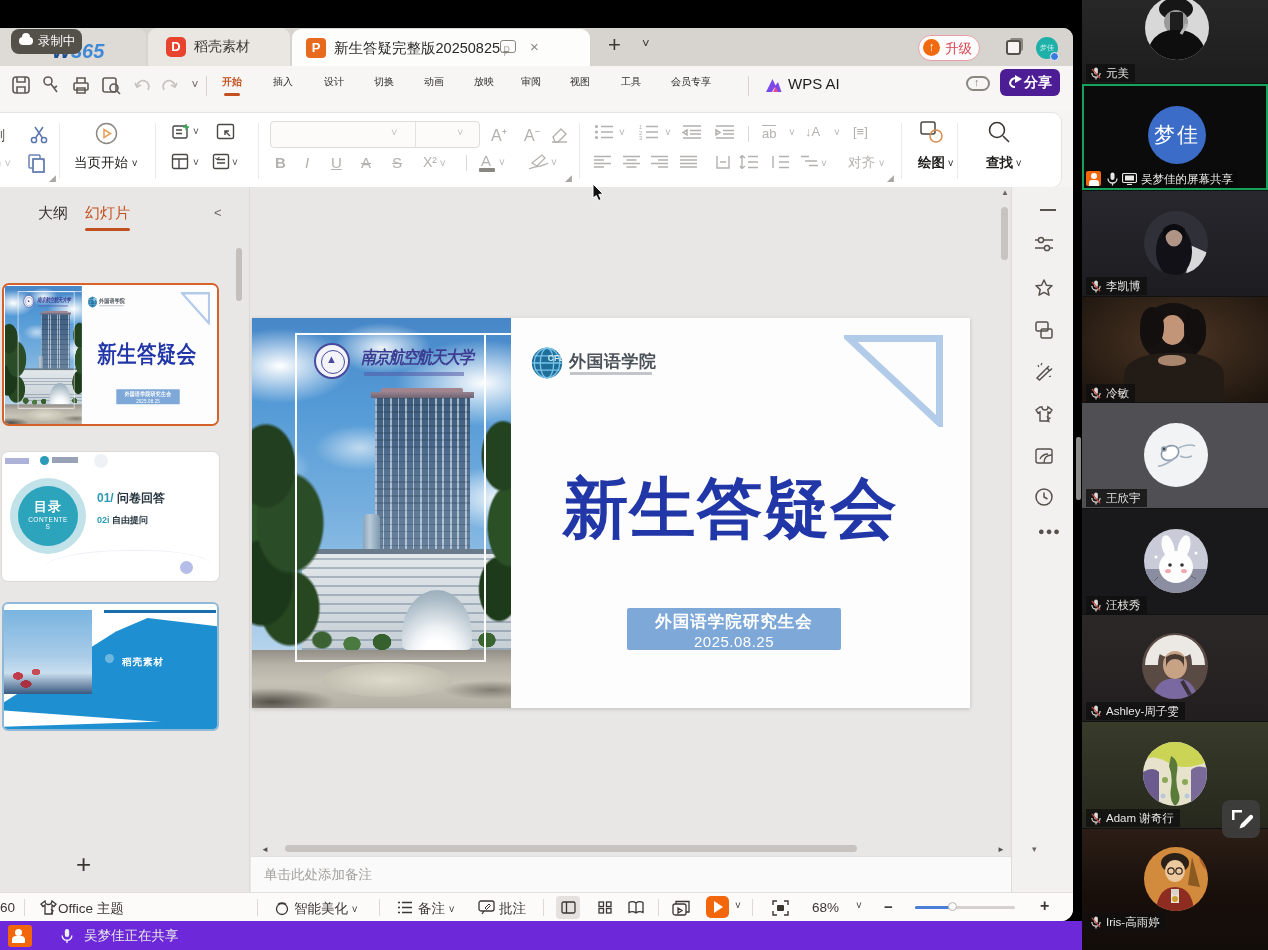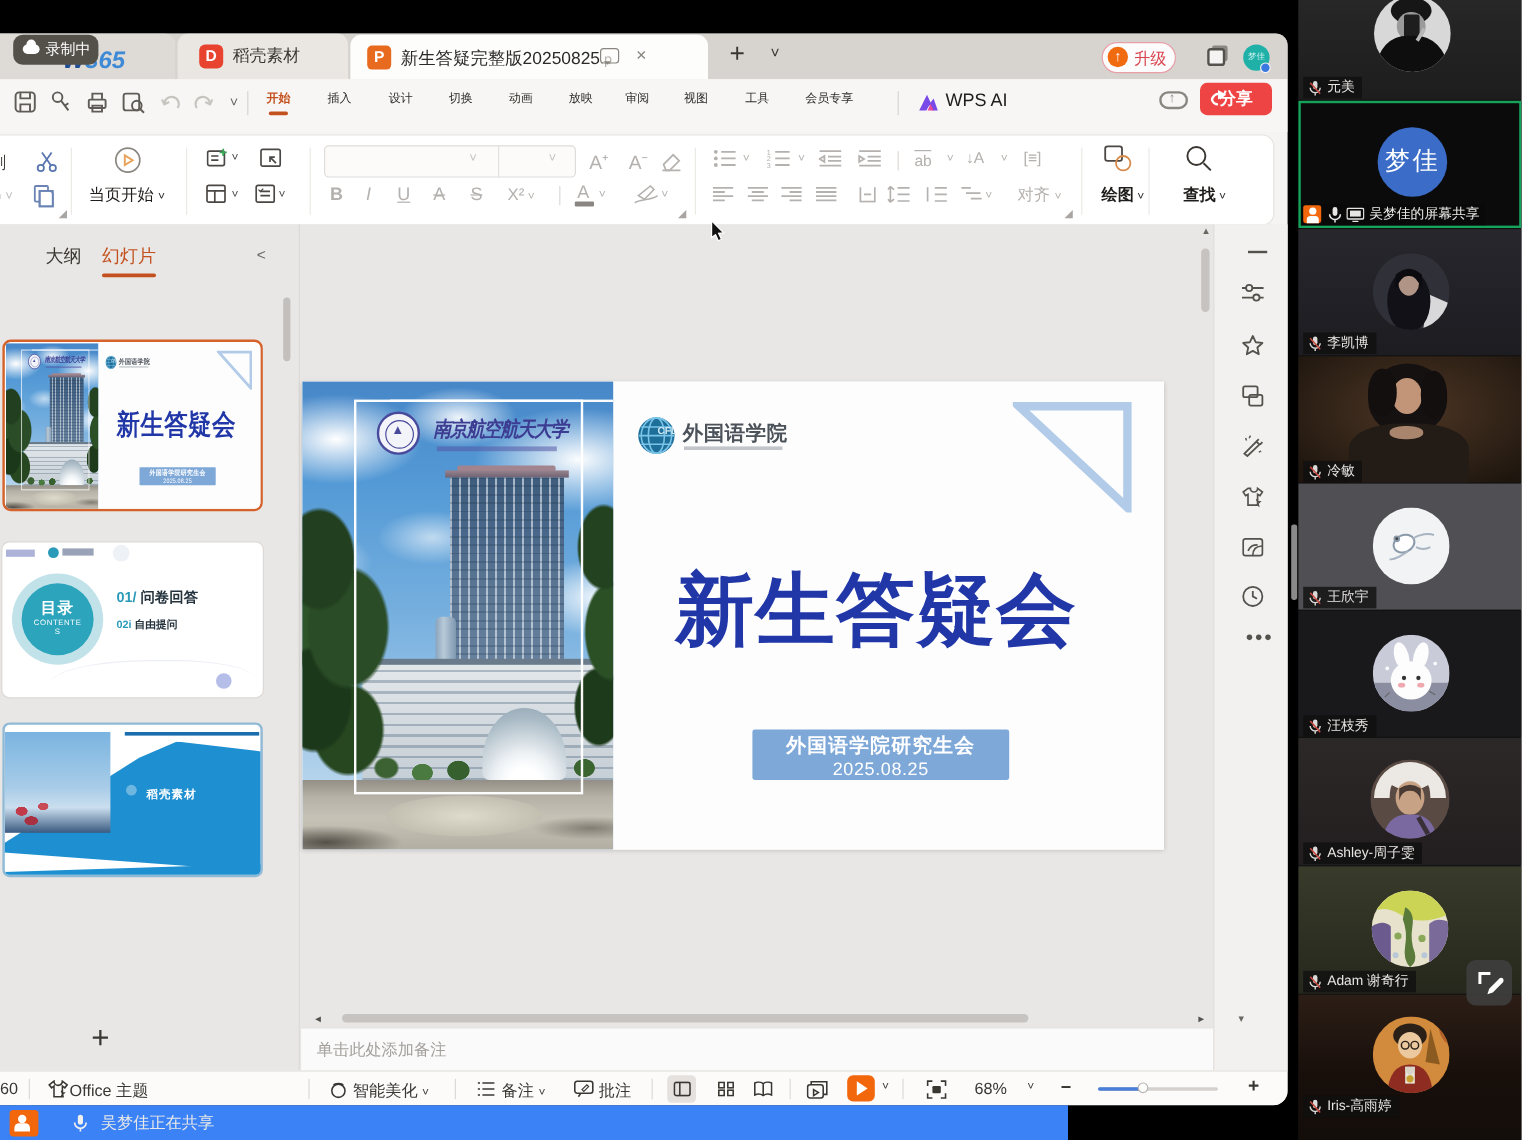--- a/index.html
+++ b/index.html
@@ -33,21 +33,21 @@
 .menu-item{position:absolute;top:9px;font-size:10px;color:#2e2c29;}
 .menu-item.act{color:#c3511f;font-weight:bold;}
 .menu-item.act:after{content:"";position:absolute;left:2px;right:2px;bottom:-7px;height:3px;background:#c3511f;border-radius:2px;}
 .msep{position:absolute;top:10px;width:1px;height:20px;background:#d8d4d0;}
 
 .upg{position:absolute;left:918px;top:7px;width:62px;height:26px;border:1.5px solid #e8a0a8;border-radius:13px;background:#fdfcfc;}
 .upg .uc{position:absolute;left:4px;top:3px;width:17px;height:17px;background:#f06a10;border-radius:50%;color:#fff;font-size:12px;text-align:center;line-height:17px;font-weight:bold;}
 .upg .ut{position:absolute;left:26px;top:4px;font-size:13.5px;color:#d8434e;}
 .winicon{position:absolute;left:1006px;top:12px;width:15px;height:15px;border:2px solid #55524e;border-radius:3px;background:#f6f4f2;box-shadow:3px -3px 0 -1px #8a8680;}
 .avatop{position:absolute;left:1036px;top:9px;width:22px;height:22px;background:#1fb0a8;border-radius:50%;color:#c8f0ee;font-size:7px;text-align:center;line-height:22px;}
-.share-btn{position:absolute;left:1000px;top:41px;width:60px;height:27px;background:#ef4444;border-radius:6px;color:#fff;font-size:14px;font-weight:bold;line-height:27px;}
+.share-btn{position:absolute;left:1000px;top:41px;width:60px;height:27px;background:#4c1d95;border-radius:6px;color:#fff;font-size:14px;font-weight:bold;text-align:center;line-height:27px;}
 .cloudup{position:absolute;left:966px;top:48px;width:24px;height:15px;border:2px solid #8a8680;border-radius:8px;}
 .cloudup:after{content:"↑";position:absolute;left:6px;top:-2px;font-size:11px;color:#8a8680;font-weight:bold;}
 
 #toolbar{position:absolute;left:-10px;top:84px;width:1072px;height:76px;background:#fff;border:1px solid #e6e3e0;border-radius:10px;}
 .tsep{position:absolute;top:10px;width:1px;height:56px;background:#eceae7;}
 .tt{position:absolute;font-size:13px;color:#3a3733;white-space:nowrap;}
 .tico{position:absolute;color:#55524e;}
 
 #body{position:absolute;left:0;top:159px;width:100%;height:705px;background:#e9e7e5;}
 
@@ -124,21 +124,21 @@
 .bluebox .l2{font-size:15px;margin-top:0px;letter-spacing:.5px;}
 
 #hscroll{position:absolute;left:251px;top:814px;width:760px;height:14px;z-index:5;}
 #hscroll .thumb{position:absolute;left:34px;top:3px;width:572px;height:7px;background:#c6c3c0;border-radius:4px;}
 #notes{position:absolute;left:251px;top:828px;width:760px;height:36px;z-index:5;background:#fbfafa;border-top:1px solid #e2dfdc;}
 #notes span{position:absolute;left:13px;top:9px;font-size:13.5px;color:#a3a09c;}
 #status{position:absolute;left:0;top:864px;width:1073px;height:29px;z-index:6;background:#fcfbfa;border-top:1px solid #e2dfdc;}
 .st{position:absolute;top:7px;font-size:13.5px;color:#3a3733;}
 .ssep{position:absolute;top:6px;width:1px;height:17px;background:#dcd9d6;}
 
-#sharebar{position:absolute;left:0;top:921px;width:890px;height:29px;background:#3b82f6;text-decoration:underline;}
+#sharebar{position:absolute;left:0;top:921px;width:1082px;height:29px;background:#6d28d9;text-decoration:underline;}
 #sharebar .pic{position:absolute;left:8px;top:4px;width:24px;height:22px;background:#f2670c;border-radius:3px;}
 #sharebar .t{position:absolute;left:84px;top:6px;color:#e8e8e8;font-size:13.5px;}
 
 #vc{position:absolute;left:1082px;top:0;width:186px;height:950px;background:#111;}
 .tile{position:absolute;left:0;width:186px;overflow:hidden;}
 .ntag{position:absolute;left:4px;height:18px;background:rgba(15,15,15,.78);color:#e8e6e4;font-size:11.5px;line-height:18px;padding:0 6px 0 20px;white-space:nowrap;}
 .ntag svg{position:absolute;left:4px;top:3px;}
 .penov{position:absolute;left:140px;width:38px;height:38px;background:rgba(62,62,62,.92);border-radius:8px;z-index:5;}
 </style>
 </head>

